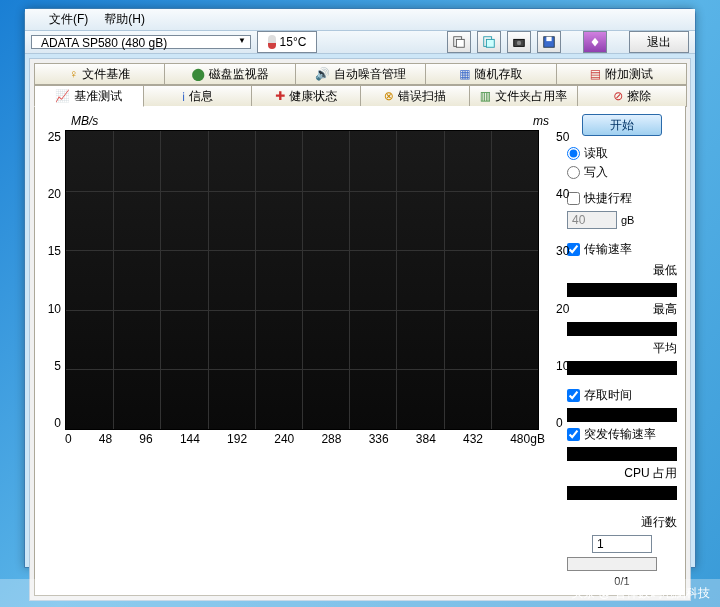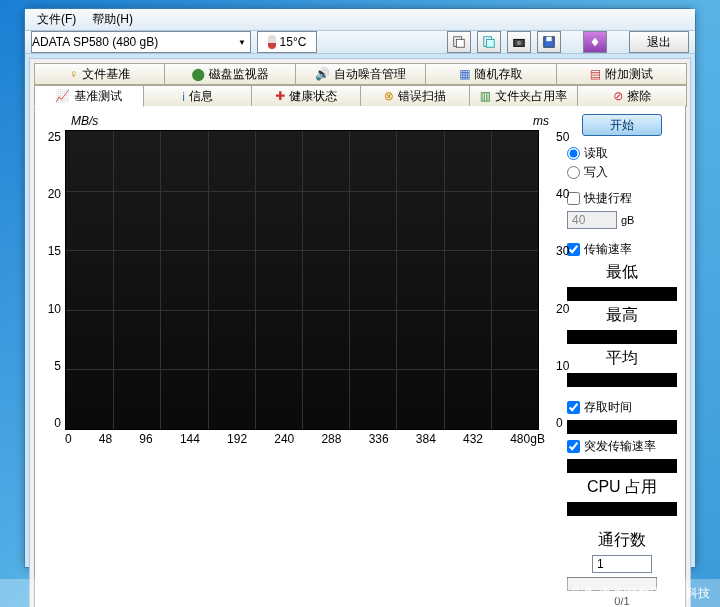--- a/index.html
+++ b/index.html
@@ -6,24 +6,24 @@
 body { background: linear-gradient(135deg, #1a7fd4 0%, #5bb5e8 50%, #3a9bd8 100%); width: 720px; height: 607px; overflow: hidden; position: relative; }
 .desktop-taskbar { position: absolute; bottom: 0; left: 0; right: 0; height: 28px; background: rgba(255,255,255,0.3); display: flex; align-items: center; justify-content: flex-end; padding: 0 10px; color: #fff; font-size: 14px; }
 .window { position: absolute; left: 24px; top: 8px; width: 672px; height: 560px; background: #cde6f7; border: 1px solid #3a7bb0; border-radius: 6px 6px 0 0; box-shadow: 0 0 10px rgba(0,0,0,0.3); display: flex; flex-direction: column; }
 .titlebar { height: 28px; background: linear-gradient(to bottom, #f5fafd 0%, #d6e8f5 45%, #bcd9ee 46%, #d0e4f3 100%); border-radius: 6px 6px 0 0; display: flex; align-items: center; padding: 0 4px 0 8px; }
 .titlebar-icon { width: 16px; height: 16px; background: radial-gradient(circle, #d04040 40%, #802020 100%); border-radius: 50%; margin-right: 6px; }
 .titlebar-text { flex: 1; color: #000; font-size: 12px; }
 .titlebar-btns { display: flex; gap: 0; }
 .tbbtn { width: 28px; height: 18px; border: 1px solid #4a6a8a; background: linear-gradient(to bottom, #e8f0f8, #c0d4e8); display: flex; align-items: center; justify-content: center; font-size: 10px; cursor: default; }
 .tbbtn.close { width: 44px; background: linear-gradient(to bottom, #e89090, #c84040); color: #fff; border-radius: 0 4px 0 0; }
 .tbbtn.min { border-radius: 0 0 0 4px; }
-.menubar { height: 22px; background: linear-gradient(to bottom, #f8fbfd, #e0ecf5); display: flex; align-items: center; padding: 0 4px; border-bottom: 1px solid #b0c8dc; }
+.menubar { height: 22px; background: linear-gradient(to bottom, #f8fbfd, #e0ecf5); display: flex; align-items: center; padding: 0 16px; border-bottom: 1px solid #b0c8dc; }
 .menuitem { padding: 2px 8px; cursor: default; }
 .toolbar { height: 34px; background: linear-gradient(to bottom, #f4f9fc, #dce9f3); display: flex; align-items: center; padding: 0 6px; gap: 6px; border-bottom: 1px solid #b0c8dc; }
-.drive-select { width: 220px; height: 22px; background: #fff; border: 1px solid #7a8a9a; display: flex; align-items: center; padding: 0 0; position: relative; }
+.drive-select { width: 220px; height: 14px; background: #fff; border: 1px solid #7a8a9a; display: flex; align-items: flex-start; padding: 0 9px; position: relative; }
 .drive-select::after { content: "▼"; position: absolute; right: 4px; font-size: 8px; }
 .temp-box { width: 60px; height: 22px; background: #fff; border: 1px solid #7a8a9a; display: flex; align-items: center; justify-content: center; gap: 4px; }
 .therm-icon { width: 8px; height: 14px; background: linear-gradient(to top, #d04040 40%, #ddd 40%); border-radius: 4px; }
 .toolbtn { width: 24px; height: 22px; border: 1px solid #7a8a9a; background: linear-gradient(to bottom, #fdfdfd, #e4e4e4); display: flex; align-items: center; justify-content: center; cursor: default; }
 .toolbtn svg { width: 14px; height: 14px; }
 .exit-btn { width: 60px; height: 22px; border: 1px solid #7a8a9a; background: linear-gradient(to bottom, #fdfdfd, #e4e4e4); display: flex; align-items: center; justify-content: center; cursor: default; }
 .content { flex: 1; background: #f0f0f0; margin: 4px; border: 1px solid #b0c8dc; padding: 4px; display: flex; flex-direction: column; }
 .tabrow { display: flex; height: 22px; }
 .tab { flex: 1; border: 1px solid #aca899; background: linear-gradient(to bottom, #fdfdfd, #ece9d8); display: flex; align-items: center; justify-content: center; gap: 4px; cursor: default; font-size: 12px; margin-right: -1px; }
 .tab.active { background: #fff; border-bottom: 1px solid #fff; z-index: 2; position: relative; }
@@ -38,21 +38,21 @@
 .yaxis-right { width: 20px; display: flex; flex-direction: column; justify-content: space-between; text-align: left; font-size: 11px; padding-left: 17px; }
 .xaxis { display: flex; justify-content: space-between; padding: 2px 14px 0 22px; font-size: 11px; }
 .side-panel { width: 110px; display: flex; flex-direction: column; gap: 4px; align-items: center; }
 .start-btn { width: 80px; height: 22px; border: 1px solid #2a6aaa; background: linear-gradient(to bottom, #e0f0ff, #a0d0f0); border-radius: 3px; display: flex; align-items: center; justify-content: center; cursor: default; color: #003366; }
 .radio-group { width: 100%; padding: 4px 0; }
 .radio-row { display: flex; align-items: center; gap: 4px; font-size: 12px; padding: 1px 0; }
 .radio-row input { margin: 0; }
 .check-row { display: flex; align-items: center; gap: 4px; font-size: 12px; width: 100%; }
 .spinner { width: 50px; height: 18px; border: 1px solid #7a8a9a; background: #f0f0f0; display: flex; align-items: center; padding: 0 4px; font-size: 11px; color: #888; }
 .unit-label { font-size: 11px; }
-.stat-label { width: 100%; font-size: 16px; text-align: center; }
+.stat-label { width: 100%; font-size: 12px; text-align: right; }
 .stat-value { width: 100%; height: 14px; background: #000; }
 .progress-bar { width: 90px; height: 14px; border: 1px solid #888; background: #f0f0f0; }
 .spacer { flex: 1; }
 .inline-row { display: flex; align-items: center; gap: 4px; width: 100%; }
 </style>
 </head>
 <body>
 
 <div class="window">
 

